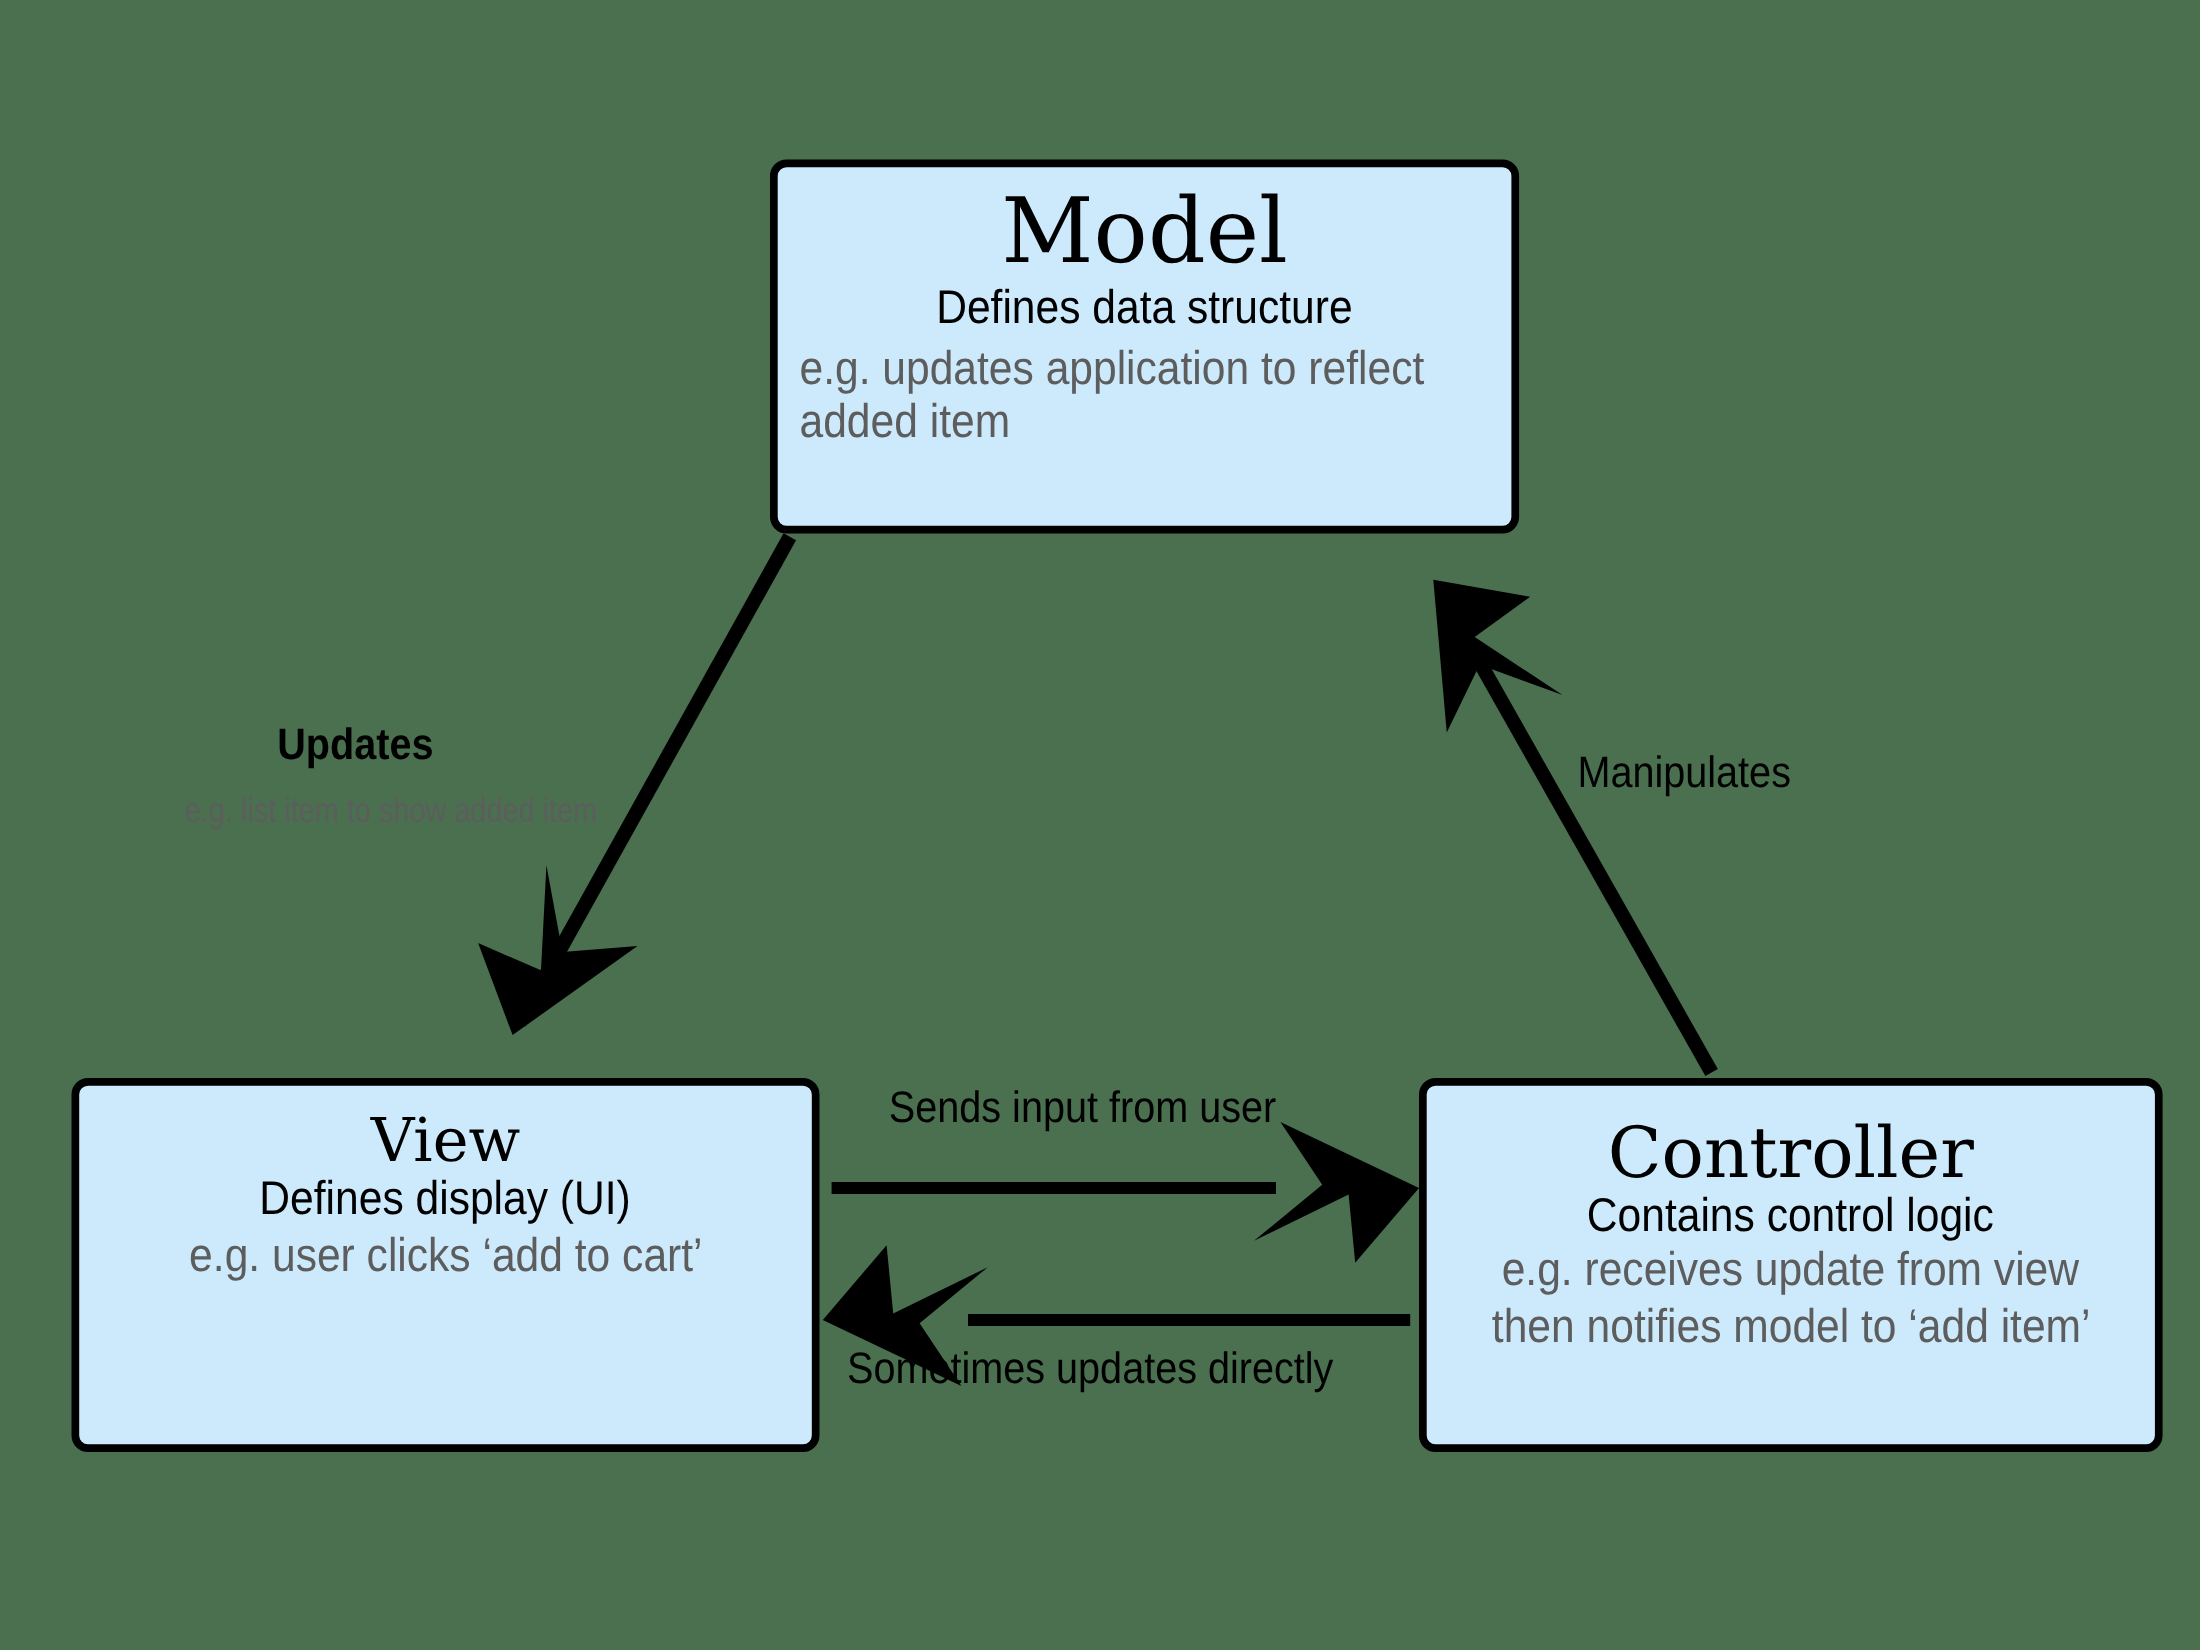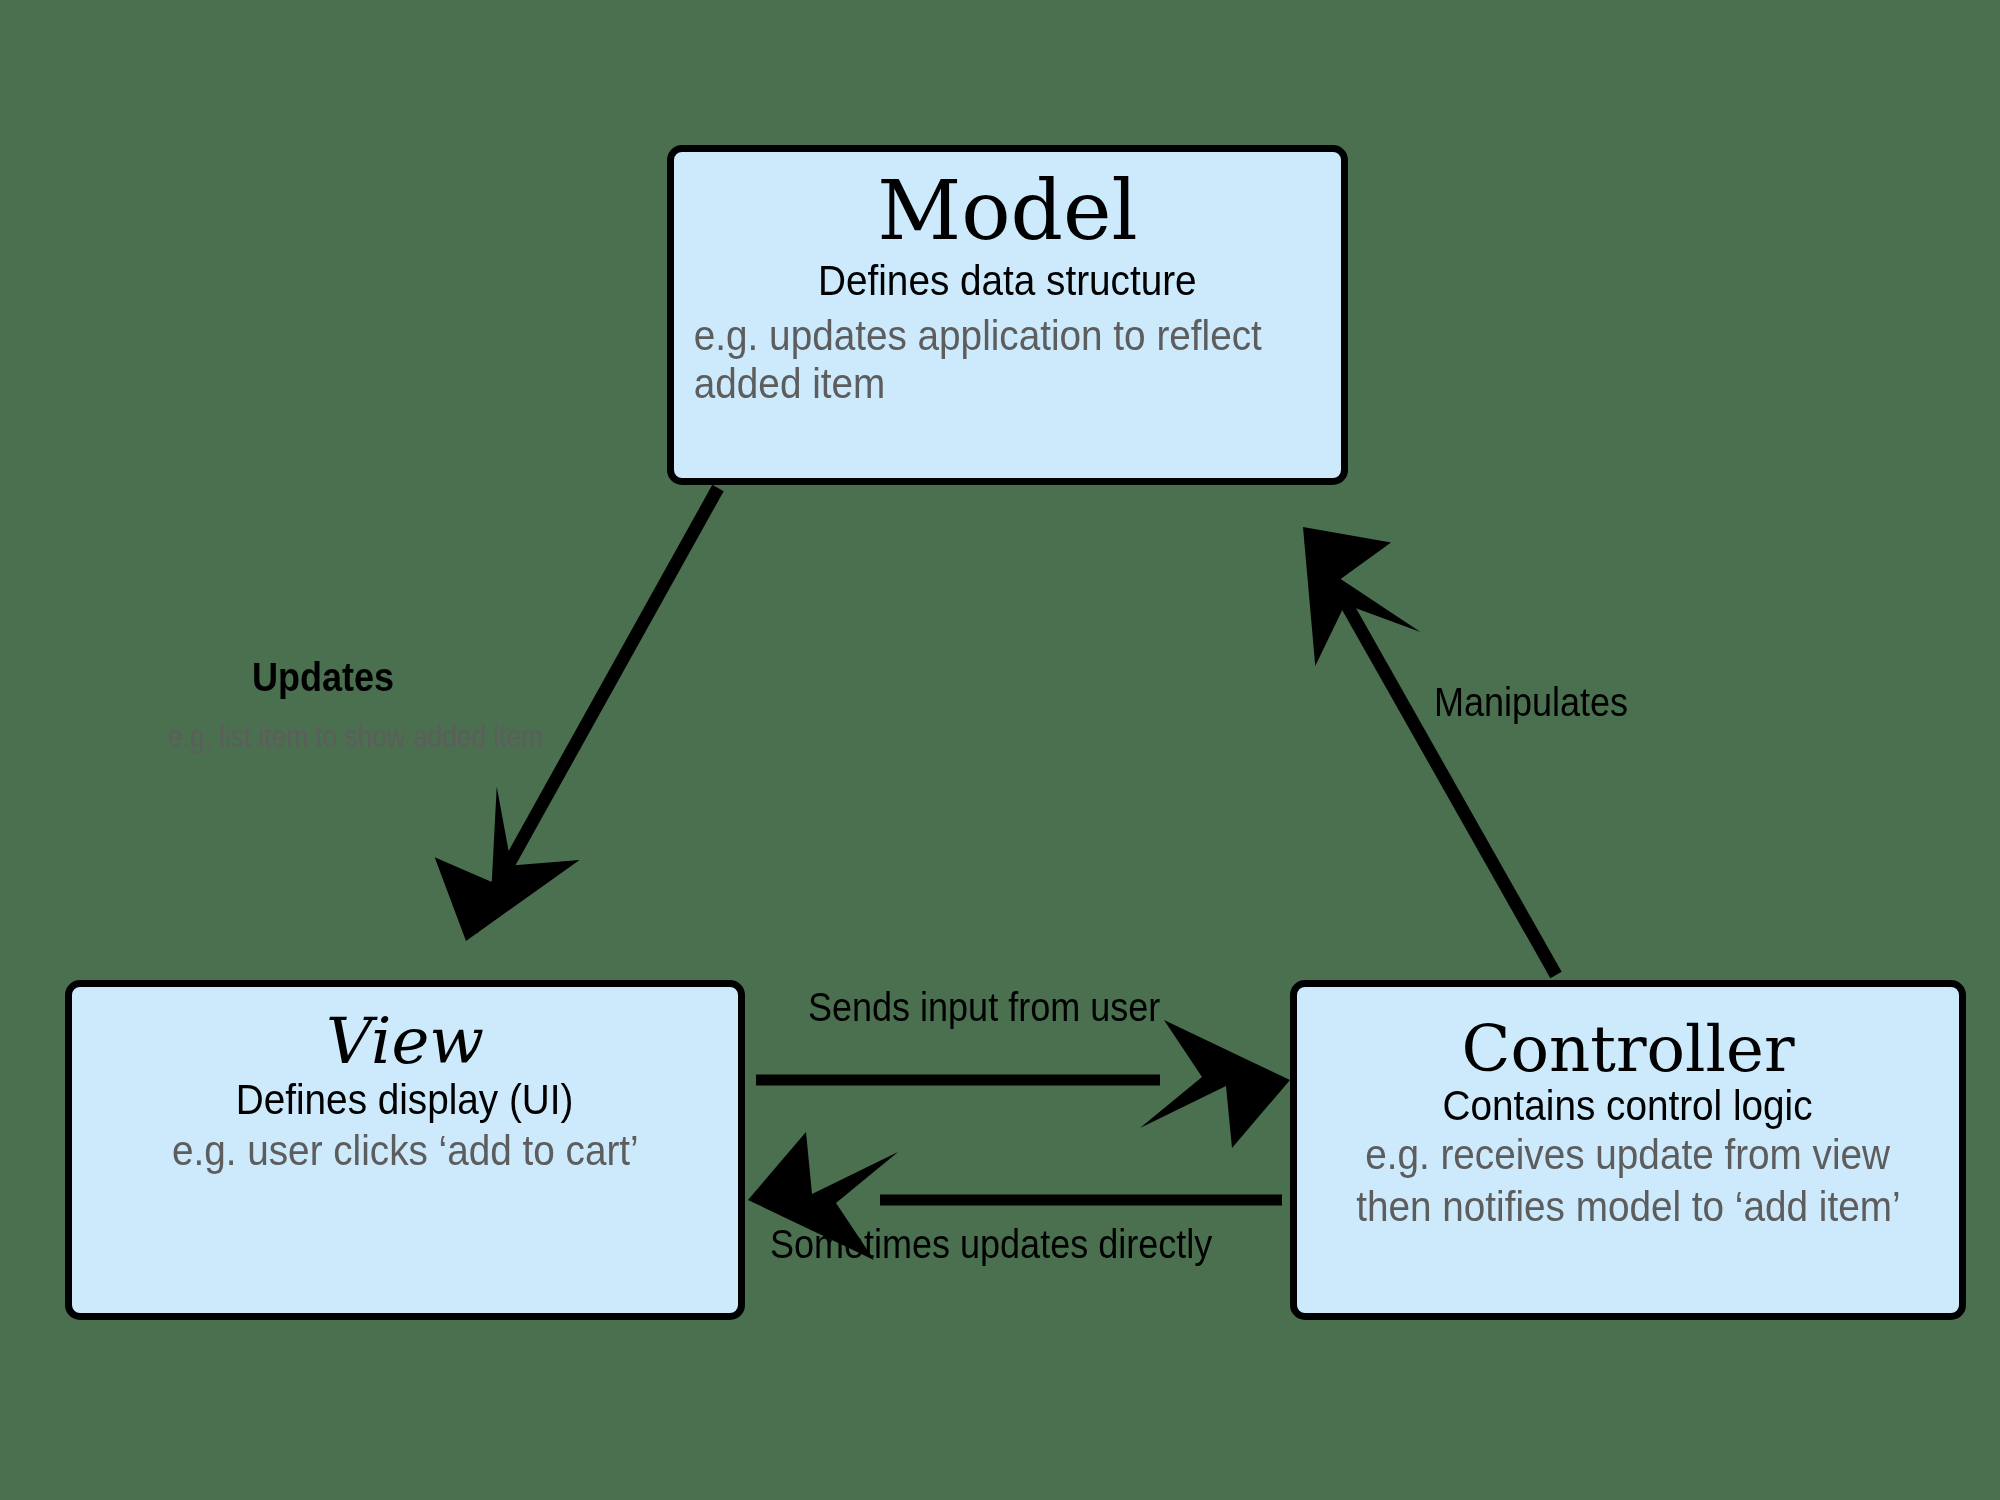--- a/index.html
+++ b/index.html
@@ -57,21 +57,21 @@
   .node-eg {
     font-family: "Liberation Sans", sans-serif;
     color: #5d5d5d;
     line-height: 1.12;
     transform: scaleX(0.90);
     transform-origin: center center;
   }
 
   
   #node-model {
-    left: 667px;
+    left: 700px;
     top: 145px;
     width: 681px;
     height: 340px;
     padding-top: 18px;
   }
   #node-model .node-title { font-size: 82px; }
   #node-model .node-sub   { font-size: 43px; margin-top: 6px; }
   #node-model .node-eg    {
     font-size: 43px;
     margin-top: 8px;
@@ -83,21 +83,21 @@
   }
 
   
   #node-view {
     left: 65px;
     top: 980px;
     width: 680px;
     height: 340px;
     padding-top: 22px;
   }
-  #node-view .node-title { font-size: 64px; font-style: italic; }
+  #node-view .node-title { font-size: 55px; }
   #node-view .node-sub   { font-size: 43px; margin-top: 4px; }
   #node-view .node-eg    { font-size: 43px; margin-top: 4px; white-space: nowrap; }
 
   
   #node-controller {
     left: 1290px;
     top: 980px;
     width: 676px;
     height: 340px;
     padding-top: 30px;

